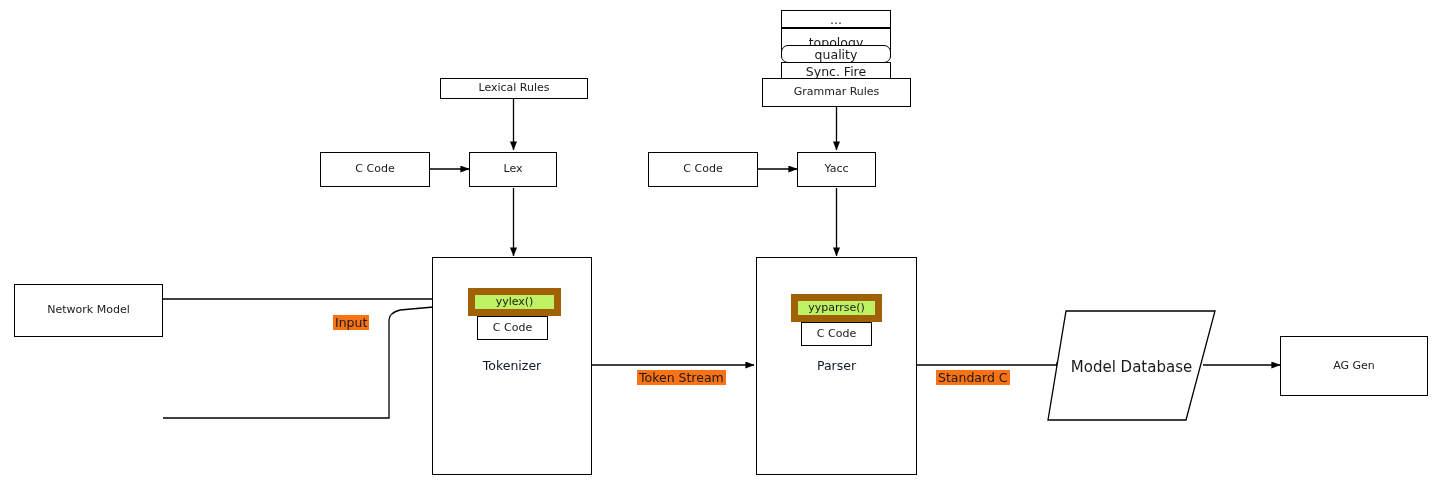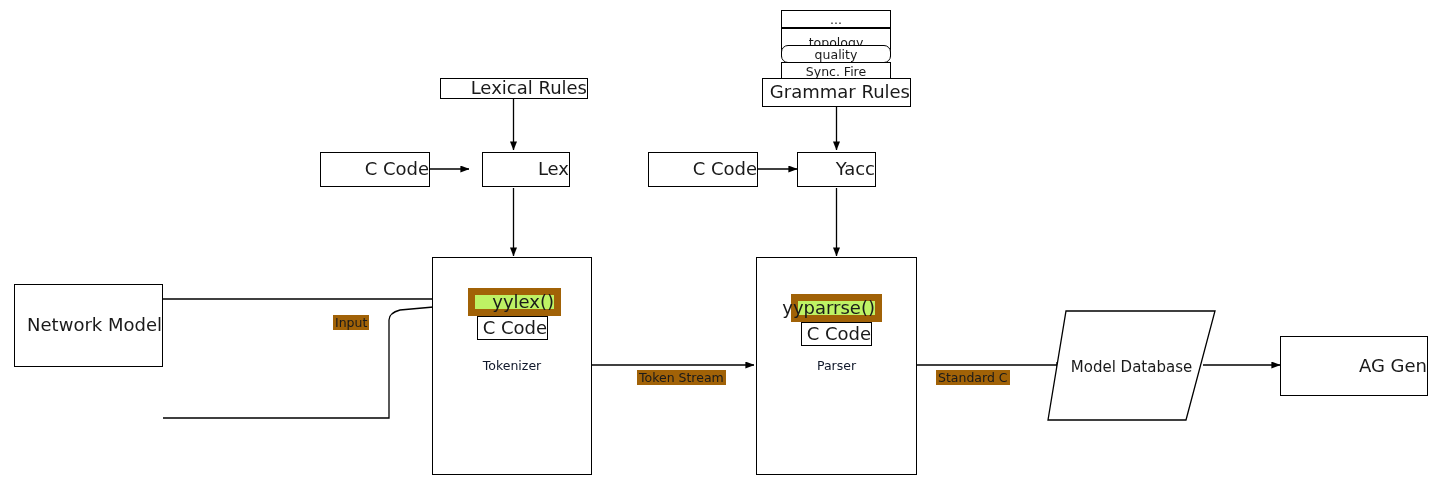--- a/index.html
+++ b/index.html
@@ -26,22 +26,22 @@
     height: 491px;
     pointer-events: none;
   }
   .node {
     position: absolute;
     box-sizing: border-box;
     border: 1px solid #000000;
     background: #ffffff;
     display: flex;
     align-items: center;
-    justify-content: flex-end;
-    font-size: 18px;
+    justify-content: center;
+    font-size: 11px;
     color: #1a1a1a;
     line-height: 1.15;
     text-align: center;
     white-space: nowrap;
   }
   .node.container {
     display: block;
   }
   .node.highlight {
     background: #bef264;
@@ -64,21 +64,21 @@
     font-size: 12.5px;
     color: #0f172a;
     white-space: nowrap;
     text-align: center;
   }
   .edge-label {
     position: absolute;
     font-size: 12.5px;
     color: #1a1a1a;
     white-space: nowrap;
-    background: #a16207;
+    background: #f97316;
     padding: 0 2px;
   }
   .parallelogram-label {
     position: absolute;
     font-size: 15px;
     color: #1a1a1a;
     white-space: nowrap;
     text-align: center;
   }
 </style>
@@ -141,29 +141,29 @@
   </div>
 
   <div class="node" style="left:320px; top:152px; width:110px; height:35px;">
     <span>C Code</span>
   </div>
 
   <div class="node" style="left:648px; top:152px; width:110px; height:35px;">
     <span>C Code</span>
   </div>
 
-  <div class="node" style="left:469px; top:152px; width:88px; height:35px;margin-left:13px;">
+  <div class="node" style="left:469px; top:152px; width:88px; height:35px;">
     <span>Lex</span>
   </div>
 
   <div class="node" style="left:797px; top:152px; width:79px; height:35px;">
     <span>Yacc</span>
   </div>
 
-  <div class="node" style="left:14px; top:284px; width:149px; height:83px;">
+  <div class="node" style="left:14px; top:284px; width:149px; height:53px;">
     <span>Network Model</span>
   </div>
 
 
   <div class="node container" style="left:432px; top:257px; width:160px; height:218px;"></div>
 
   <div class="node highlight" style="left:468px; top:288px; width:93px; height:28px;">
     <span>yylex()</span>
   </div>
 

